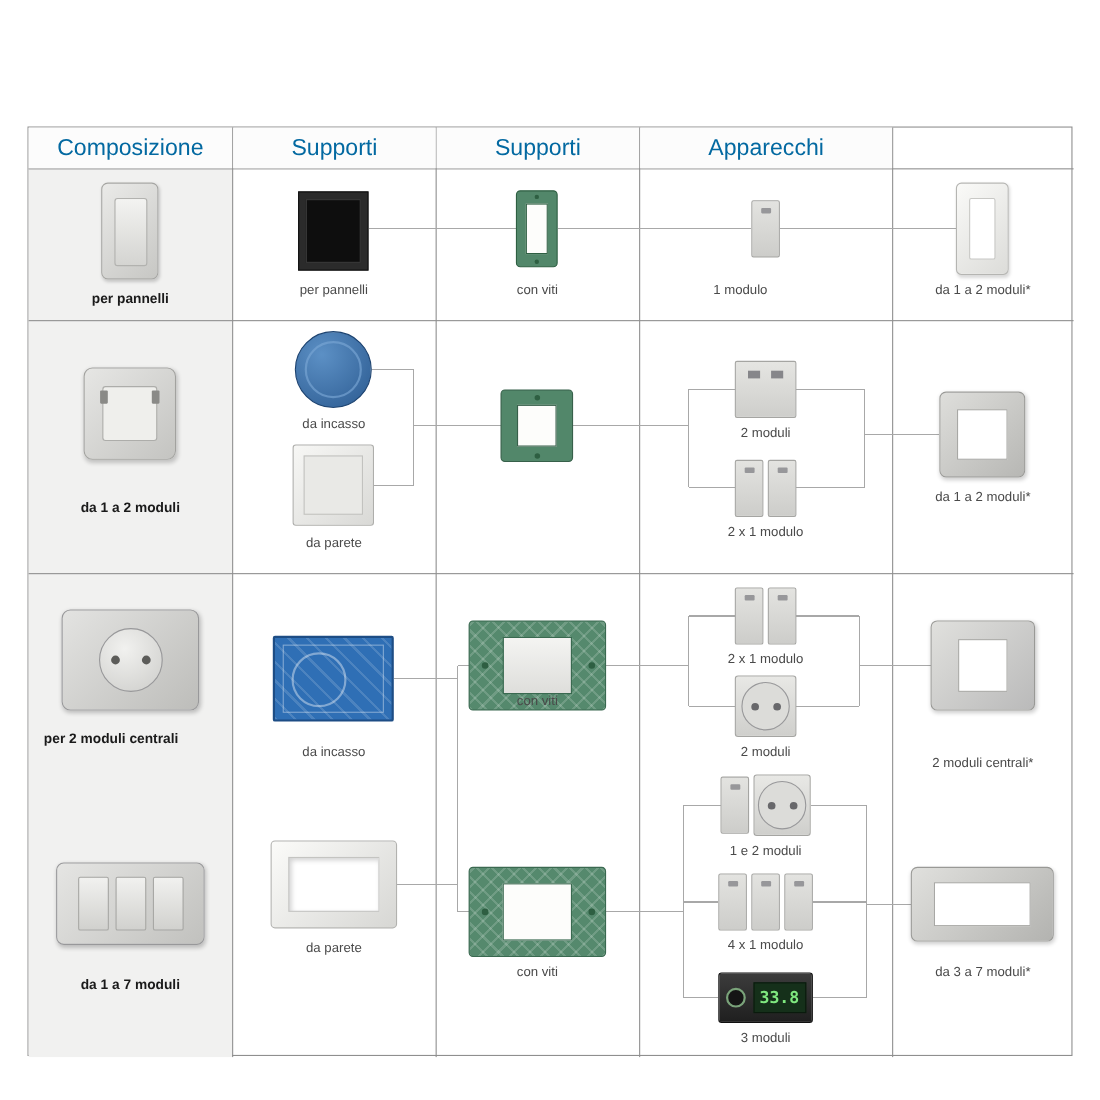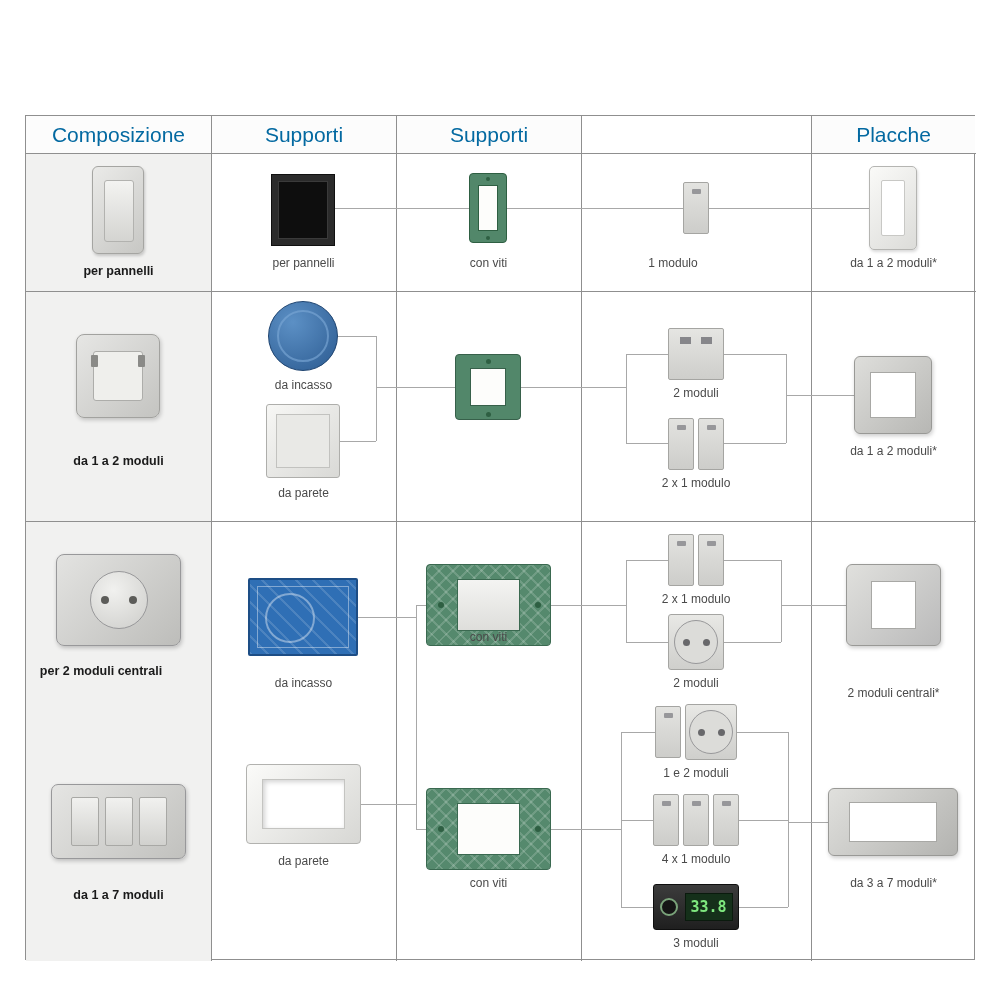--- a/index.html
+++ b/index.html
@@ -138,21 +138,21 @@
     <div class="gl v" style="left:370px"></div>
     <div class="gl v" style="left:555px"></div>
     <div class="gl v" style="left:785px"></div>
     <div class="gl h" style="top:37px"></div>
     <div class="gl h" style="top:175px"></div>
     <div class="gl h" style="top:405px"></div>
 
     <div class="hdr" style="left:0;width:185px">Composizione</div>
     <div class="hdr" style="left:186px;width:184px">Supporti</div>
     <div class="hdr" style="left:371px;width:184px">Supporti</div>
-    <div class="hdr" style="left:786px;width:163px">Placche</div>
+    <div class="hdr" style="left:556px;width:229px">Apparecchi</div>
 
     <svg class="connectors" width="950" height="845" viewBox="0 0 950 845" shape-rendering="crispEdges">
       <path d="M309 92H443M481 92H657M683 92H843
                M312 220H350M314 325H350M350 220V325M350 271H429
                M495 271H600M600 238V327M600 238H642M600 327H642
                M698 238H760M698 327H760M760 238V327M760 279H828
                M332 501H390M335 688H390M390 489V713M390 489H400M390 713H400
                M525 489H600M600 444V526M600 444H642M600 526H642
                M698 444H755M698 526H755M755 444V526M755 489H820
                M525 713H595M595 616V791M595 616H629M595 704H627M595 791H627

